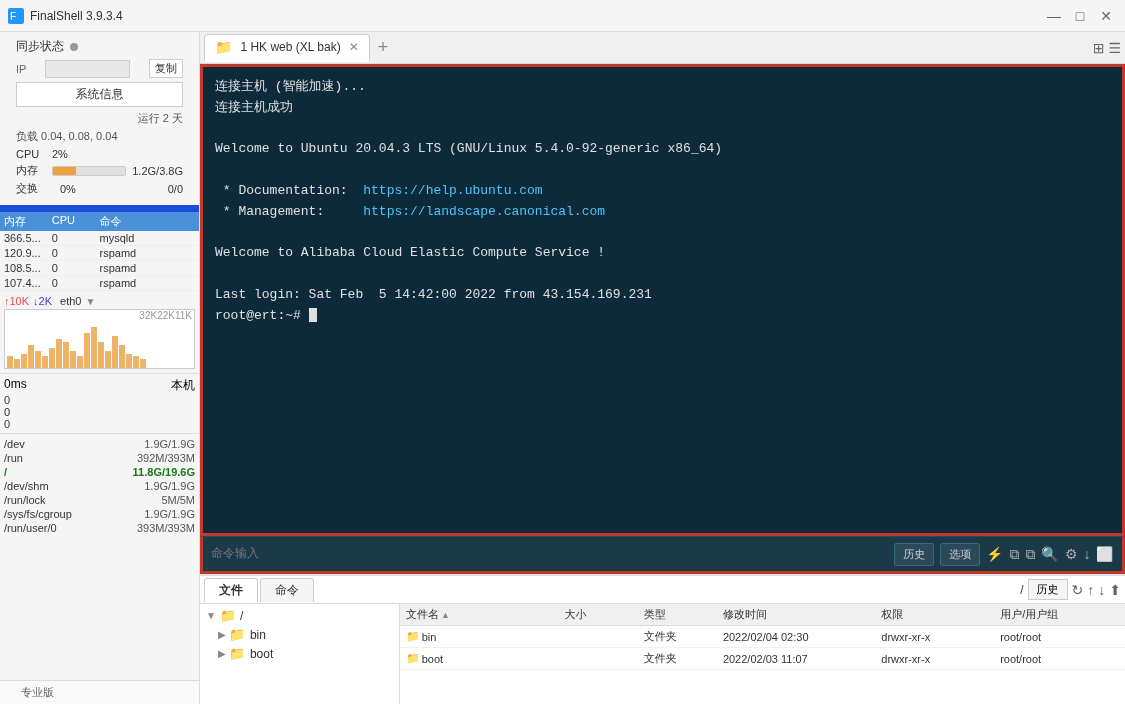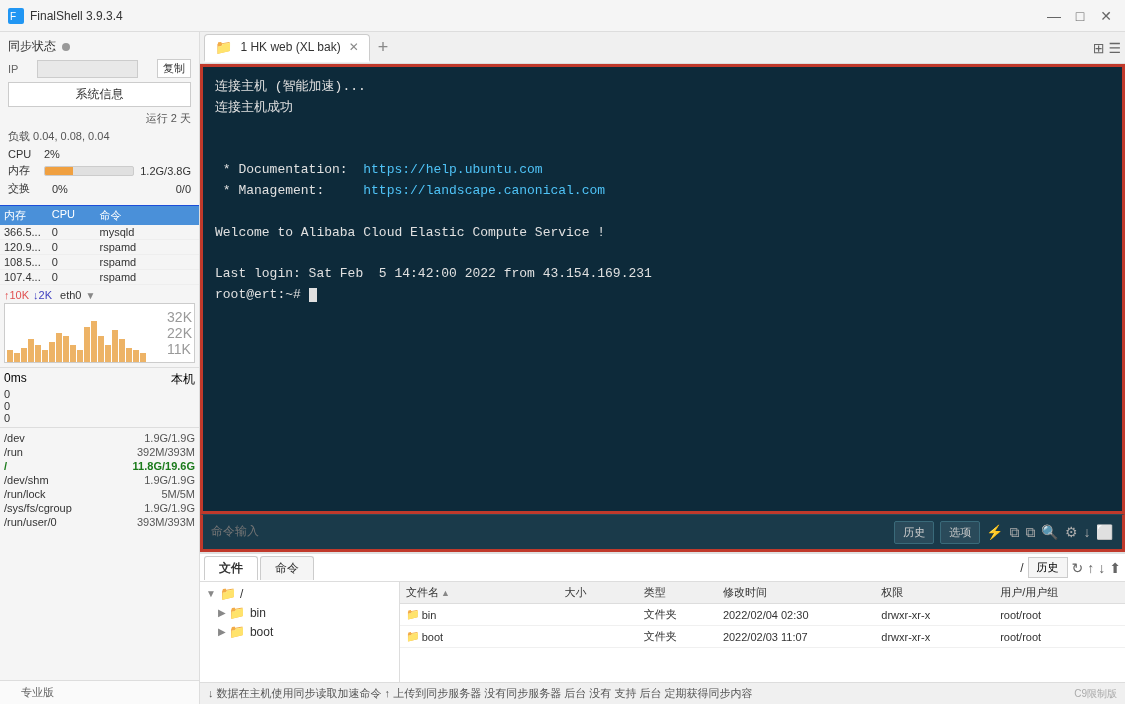--- a/index.html
+++ b/index.html
@@ -24,21 +24,21 @@
     }
 
     
     .main-layout { display: flex; height: calc(704px - 32px); }
 
     
     .sidebar {
       width: 200px; background: #f5f5f5; border-right: 1px solid #ddd;
       display: flex; flex-direction: column; flex-shrink: 0;
     }
-    .sidebar-top { padding: 6px 8px; border-bottom: 1px solid #1d4ed8; }
+    .sidebar-top { padding: 6px 16px; border-bottom: 7px solid #1d4ed8; }
     .sync-row { display: flex; align-items: center; gap: 6px; margin-bottom: 4px; }
     .sync-dot { width: 8px; height: 8px; border-radius: 50%; background: #999; }
     .sync-label { font-size: 12px; color: #333; }
     .ip-row { display: flex; align-items: center; gap: 19px; margin-bottom: 4px; }
     .ip-label { font-size: 11px; color: #666; }
     .ip-value { background: #e8e8e8; border: 1px solid #ccc; height: 18px; flex: 1; font-size: 11px; padding: 0 3px; }
     .copy-btn {
       background: #fff; border: 1px solid #ccc; padding: 1px 5px;
       font-size: 11px; cursor: pointer; color: #333;
     }
@@ -69,21 +69,21 @@
     .proc-col { flex: 1; }
     .proc-col.cmd { flex: 2; }
     .proc-row { display: flex; padding: 1px 4px; font-size: 11px; color: #333; border-bottom: 1px solid #eee; }
 
     
     .net-area { padding: 4px; border-bottom: 1px solid #ddd; }
     .net-header { display: flex; align-items: center; gap: 4px; font-size: 11px; color: #333; margin-bottom: 2px; }
     .net-up { color: #e05050; }
     .net-down { color: #4040c0; }
     .graph-container { height: 60px; background: #fff; border: 1px solid #ccc; position: relative; overflow: hidden; }
-    .graph-labels { position: absolute; right: 2px; top: 0; font-size: 14px; color: #999; display: flex; flex-direction: column; justify-content: center; height: 100%; }
+    .graph-labels { position: absolute; right: 2px; top: 0; font-size: 10px; color: #999; display: flex; flex-direction: row; justify-content: flex-start; height: 100%; }
     .graph-bars { display: flex; align-items: flex-end; height: 100%; gap: 1px; padding: 0 2px; }
     .graph-bar { background: #e8a040; width: 6px; opacity: 0.8; }
     .latency-area { padding: 3px 4px; border-bottom: 1px solid #ddd; }
 
     
     .disk-area { padding: 4px; flex: 1; overflow-y: auto; }
     .disk-row { display: flex; justify-content: space-between; font-size: 11px; color: #333; margin-bottom: 2px; }
     .disk-path { color: #333; }
     .disk-size { color: #555; }
 
@@ -362,20 +362,21 @@
       <div class="tab-right-icons">
         <button class="tab-icon-btn">⊞</button>
         <button class="tab-icon-btn">☰</button>
       </div>
     </div>
 
     <div class="terminal-area">
       <div class="terminal-line">连接主机 (智能加速)...</div>
       <div class="terminal-line">连接主机成功</div>
       <div class="terminal-line">&nbsp;</div>
+      <div class="terminal-line">Welcome to Ubuntu 20.04.3 LTS (GNU/Linux 5.4.0-92-generic x86_64)</div>
       <div class="terminal-line">&nbsp;</div>
       <div class="terminal-line"> * Documentation:  <span class="terminal-link">https://help.ubuntu.com</span></div>
       <div class="terminal-line"> * Management:     <span class="terminal-link">https://landscape.canonical.com</span></div>
       <div class="terminal-line">&nbsp;</div>
       <div class="terminal-line">Welcome to Alibaba Cloud Elastic Compute Service !</div>
       <div class="terminal-line">&nbsp;</div>
       <div class="terminal-line">Last login: Sat Feb  5 14:42:00 2022 from 43.154.169.231</div>
       <div class="terminal-line"><span class="terminal-prompt">root@ert:~#</span> <span class="terminal-cursor"></span></div>
     </div>
 
@@ -469,19 +470,15 @@
             <div class="file-col"></div>
             <div class="file-col">文件夹</div>
             <div class="file-col date">2022/02/03 11:07</div>
             <div class="file-col perms">drwxr-xr-x</div>
             <div class="file-col user">root/root</div>
           </div>
         </div>
       </div>
     </div>
 
-    <div class="status-bar">
-      <span>↓ 数据在主机使用同步读取加速命令 ↑ 上传到同步服务器 没有同步服务器 后台 没有 支持 后台 定期获得同步内容</span>
-      <span class="cprght">C9限制版</span>
-    </div>
 
   </div>
 </div>
 
 </body></html>

